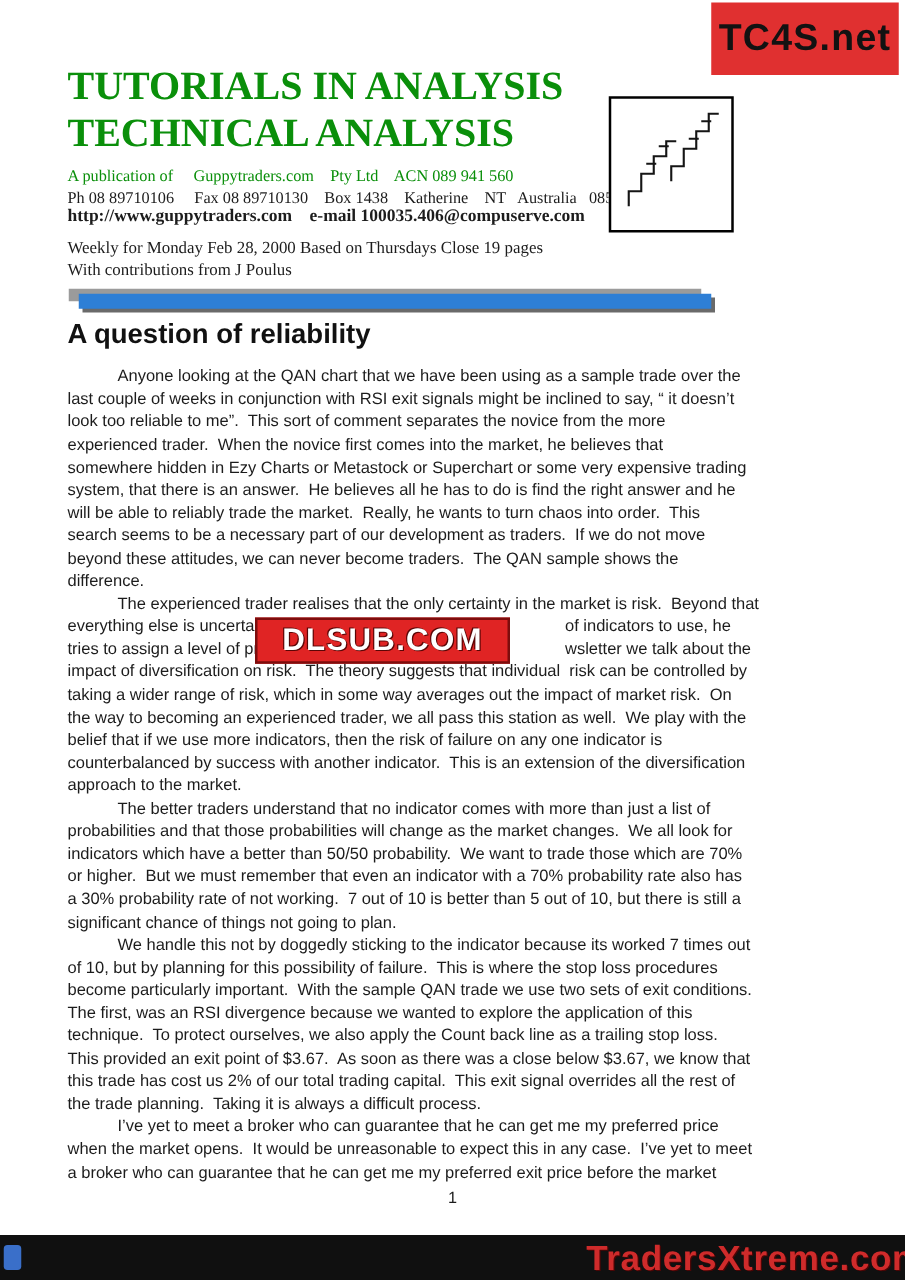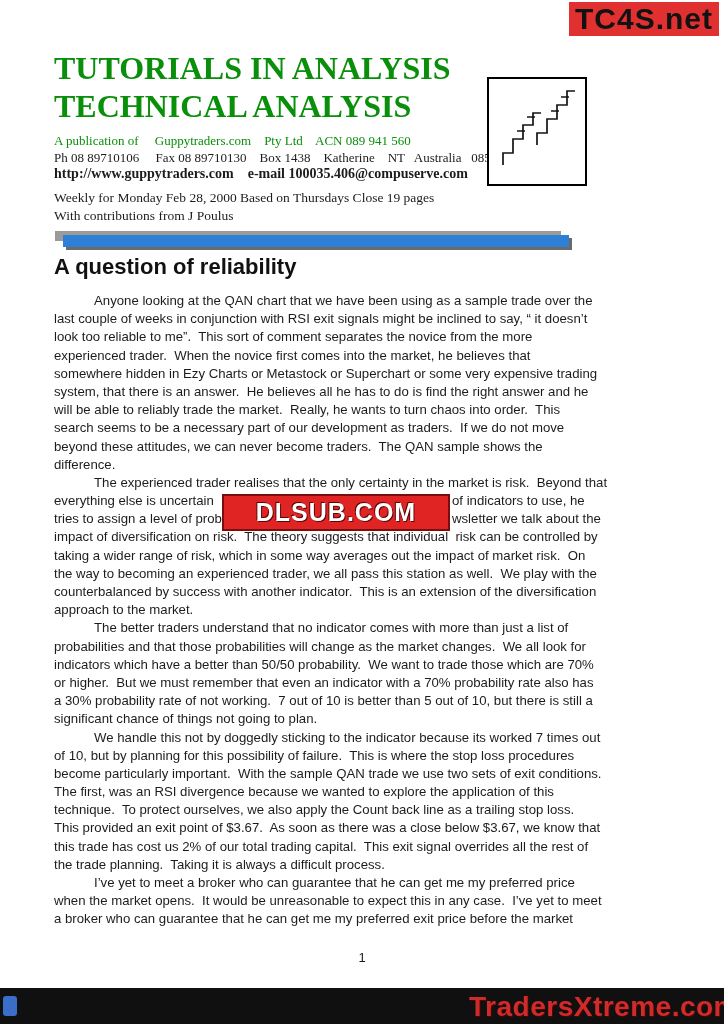--- a/index.html
+++ b/index.html
@@ -4,21 +4,21 @@
 <style>
   html,body{margin:0;padding:0;background:#e8e8e8;}
   .page{
     position:relative;width:724px;height:1024px;background:#ffffff;
     overflow:hidden;font-family:"Liberation Sans",sans-serif;color:#1c1c1c;
   }
   
   .tc4s{
     position:absolute;top:2px;right:5px;background:var(--tc4s_red,#e03030);
     color:#121212;font-family:"Liberation Sans",sans-serif;font-weight:bold;
-    font-size:30px;line-height:34px;padding:0 6px;letter-spacing:1px;
+    font-size:30px;line-height:34px;padding:12px 6px;letter-spacing:1px;
   }
   
   .title{position:absolute;left:54px;color:var(--title_green,#0a8f0a);
     font-family:"Liberation Serif",serif;font-weight:bold;font-size:32px;line-height:36px;white-space:pre;}
   .t1{top:50px;} .t2{top:88px;}
   .pub{position:absolute;left:54px;top:133px;color:var(--title_green,#0a8f0a);
     font-family:"Liberation Serif",serif;font-size:13px;white-space:pre;}
   .contact{position:absolute;left:54px;top:150px;font-family:"Liberation Serif",serif;font-size:13px;white-space:pre;}
   .web{position:absolute;left:54px;top:166px;font-family:"Liberation Serif",serif;font-weight:bold;font-size:14px;white-space:pre;text-align:center;}
   .chartbox{position:absolute;left:487px;top:77px;width:96px;height:105px;border:2px solid #000;background:#fff;}
@@ -31,21 +31,21 @@
     box-shadow:3px 3px 0 rgba(80,80,80,.85);}
   
   .heading{position:absolute;left:54px;top:254px;margin:0;font-size:22px;font-weight:bold;color:#111;}
   .body{position:absolute;left:54px;top:292px;width:624px;}
   .bline{white-space:pre;height:18.2px;line-height:18.2px;font-size:13.2px;}
   .bline.first{text-indent:40px;}
   .bline.split{position:relative;}
   .frag-right{position:absolute;left:398px;top:0;}
   
   .dlsub{
-    position:absolute;left:222px;top:494px;width:228px;height:37px;
+    position:absolute;left:204px;top:494px;width:204px;height:37px;
     background:var(--watermark_red,#e02424);border:2px solid #7d0d0d;box-sizing:border-box;
     color:#fff;font-weight:bold;font-size:25px;line-height:33px;text-align:center;letter-spacing:1px;
     text-shadow:1px 1px 0 #5a0606, -1px -1px 0 #5a0606;
   }
   .pageno{position:absolute;left:0;top:950px;width:100%;text-align:center;font-size:13px;}
   
   .banner{position:absolute;left:0;top:988px;width:710px;height:36px;background:var(--banner_bg,#101010);padding-left:45px;}
   .banner-logo{position:absolute;left:3px;top:8px;width:14px;height:20px;border-radius:3px;background:#3a6fc9;}
   .banner-text{
     position:absolute;right:16px;top:0;line-height:37px;
@@ -100,20 +100,21 @@
         <div class="bline">beyond these attitudes, we can never become traders.  The QAN sample shows the</div>
         <div class="bline">difference.</div>
       </div>
       <div>
         <div class="bline first">The experienced trader realises that the only certainty in the market is risk.  Beyond that</div>
         <div class="bline split"><span>everything else is uncertain</span><span class="frag-right">of indicators to use, he</span></div>
         <div class="bline split"><span>tries to assign a level of prob</span><span class="frag-right">wsletter we talk about the</span></div>
         <div class="bline">impact of diversification on risk.  The theory suggests that individual  risk can be controlled by</div>
         <div class="bline">taking a wider range of risk, which in some way averages out the impact of market risk.  On</div>
         <div class="bline">the way to becoming an experienced trader, we all pass this station as well.  We play with the</div>
+        <div class="bline">belief that if we use more indicators, then the risk of failure on any one indicator is</div>
         <div class="bline">counterbalanced by success with another indicator.  This is an extension of the diversification</div>
         <div class="bline">approach to the market.</div>
       </div>
       <div>
         <div class="bline first">The better traders understand that no indicator comes with more than just a list of</div>
         <div class="bline">probabilities and that those probabilities will change as the market changes.  We all look for</div>
         <div class="bline">indicators which have a better than 50/50 probability.  We want to trade those which are 70%</div>
         <div class="bline">or higher.  But we must remember that even an indicator with a 70% probability rate also has</div>
         <div class="bline">a 30% probability rate of not working.  7 out of 10 is better than 5 out of 10, but there is still a</div>
         <div class="bline">significant chance of things not going to plan.</div>

